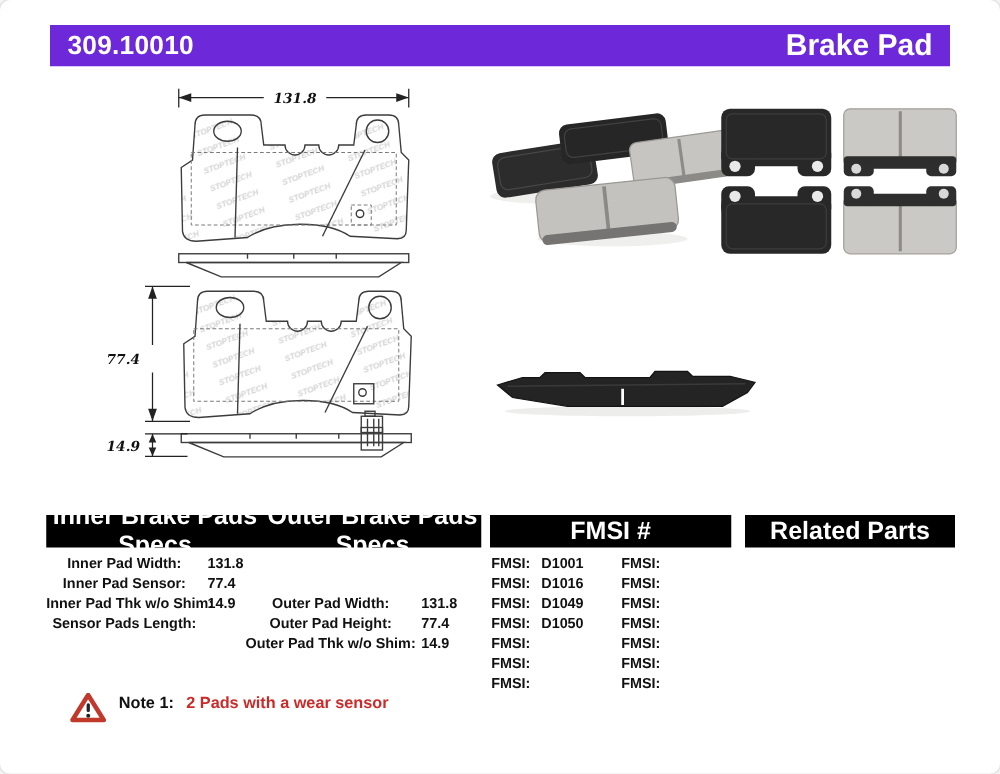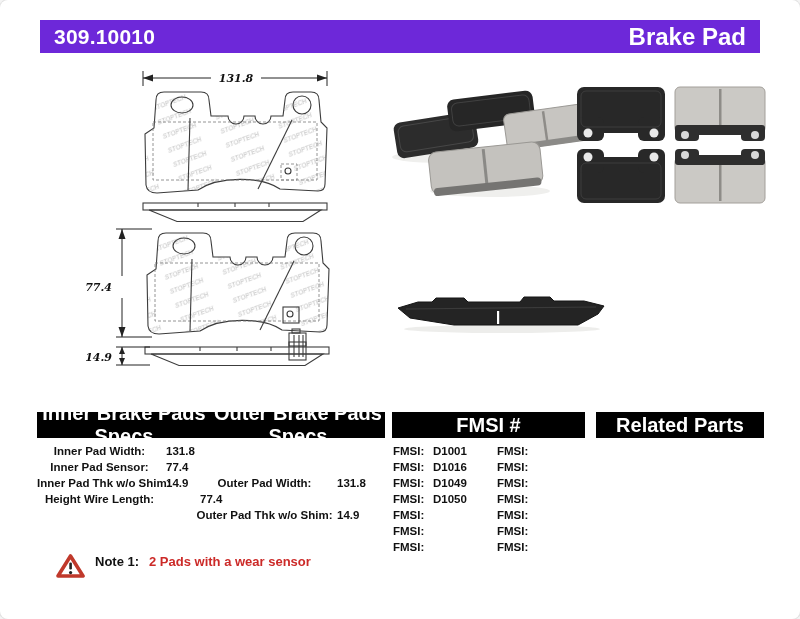--- a/index.html
+++ b/index.html
@@ -234,31 +234,32 @@
     </div>
     <div class="srow">
       <span class="lbl w125">Inner Pad Sensor:</span>
       <span class="val">77.4</span>
     </div>
     <div class="srow">
       <span class="lbl w125">Inner Pad Thk w/o Shim:</span>
       <span class="val">14.9</span>
     </div>
     <div class="srow">
-      <span class="lbl w125">Height Wire Length:</span>
+      <span class="lbl w125">Sensor Pads Length:</span>
       <span class="val"></span>
     </div>
   </div>
 
   <div class="abs col" style="left:196px;width:175px;margin-top:32px;">
     <div class="srow">
       <span class="lbl w137">Outer Pad Width:</span>
       <span class="val">131.8</span>
     </div>
     <div class="srow">
+      <span class="lbl w137">Outer Pad Height:</span>
       <span class="val">77.4</span>
     </div>
     <div class="srow">
       <span class="lbl w137">Outer Pad Thk w/o Shim:</span>
       <span class="val">14.9</span>
     </div>
   </div>
 
   <div class="abs col" style="left:393px;width:100px;">
     <div class="srow">

